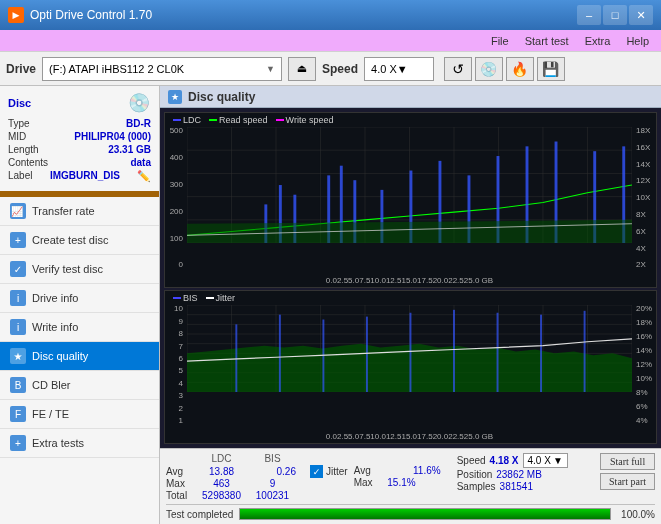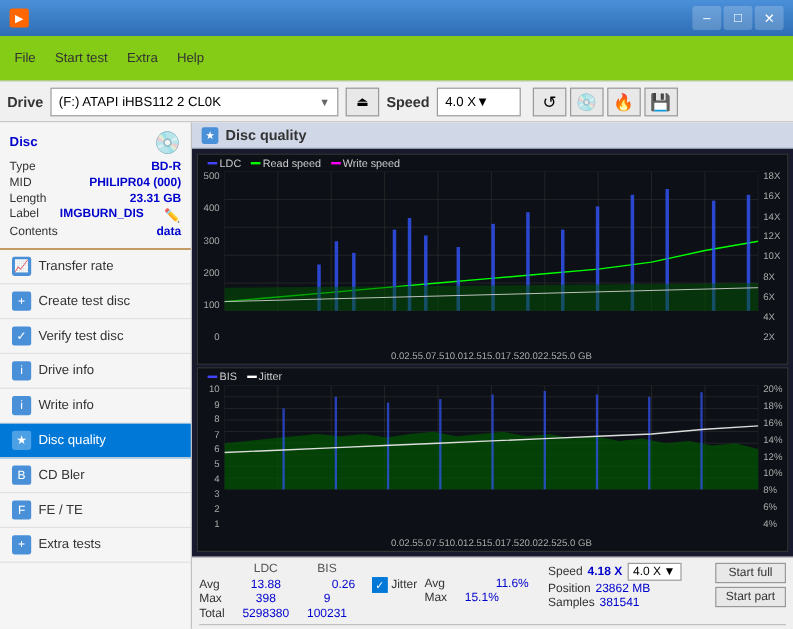--- a/index.html
+++ b/index.html
@@ -7,21 +7,21 @@
     
     
     .titlebar { background: linear-gradient(to bottom, #4a90d9, #2e6db4); height: 30px; display: flex; align-items: center; justify-content: space-between; padding: 0 8px; color: white; }
     .titlebar-left { display: flex; align-items: center; gap: 6px; }
     .titlebar-icon { width: 16px; height: 16px; background: #ff6600; border-radius: 2px; display: flex; align-items: center; justify-content: center; font-size: 9px; color: white; }
     .titlebar-title { font-size: 12px; }
     .titlebar-controls { display: flex; gap: 2px; }
     .titlebar-btn { width: 24px; height: 20px; background: rgba(255,255,255,0.2); border: none; color: white; cursor: pointer; display: flex; align-items: center; justify-content: center; font-size: 11px; border-radius: 2px; }
 
     
-    .menubar { background: #84cc16; height: 38px; display: flex; align-items: center; padding: 0 4px; border-bottom: 1px solid #d0d0d0; }
+    .menubar { background: #f0abfc; height: 22px; display: flex; align-items: center; padding: 0 4px; border-bottom: 1px solid #d0d0d0; justify-content: flex-end; }
     .menubar-item { padding: 2px 8px; cursor: pointer; font-size: 11px; color: #333; }
 
     
     .drivetoolbar { background: #f0f0f0; height: 34px; display: flex; align-items: center; padding: 0 6px; border-bottom: 1px solid #c0c0c0; gap: 6px; }
     .drive-label { font-weight: bold; font-size: 12px; color: #333; }
     .drive-select { display: flex; align-items: center; background: white; border: 1px solid #999; padding: 2px 6px; height: 24px; flex: 1; max-width: 240px; font-size: 11px; }
     .drive-select-text { flex: 1; }
     .drive-arrow { font-size: 9px; color: #666; }
     .eject-btn { width: 28px; height: 24px; background: #e8e8e8; border: 1px solid #999; display: flex; align-items: center; justify-content: center; cursor: pointer; }
     .speed-label { font-weight: bold; font-size: 12px; color: #333; }
@@ -29,21 +29,21 @@
     .toolbar-icons { display: flex; gap: 3px; margin-left: 4px; }
     .toolbar-icon-btn { width: 28px; height: 24px; background: #e8e8e8; border: 1px solid #999; display: flex; align-items: center; justify-content: center; cursor: pointer; font-size: 14px; }
 
     
     .main { display: flex; height: calc(524px - 30px - 22px - 34px); }
 
     
     .sidebar { width: 160px; background: #f5f5f5; border-right: 1px solid #c0c0c0; display: flex; flex-direction: column; flex-shrink: 0; }
     
     
-    .disc-section { padding: 6px 8px; border-bottom: 1px solid #a16207; }
+    .disc-section { padding: 6px 8px; border-bottom: 6px solid #a16207; }
     .disc-header { display: flex; align-items: center; justify-content: space-between; margin-bottom: 4px; }
     .disc-title { font-weight: bold; font-size: 11px; color: #0000cc; }
     .disc-icon { font-size: 18px; }
     .disc-row { display: flex; justify-content: space-between; margin-bottom: 2px; font-size: 10px; }
     .disc-key { color: #333; }
     .disc-val { color: #0000cc; font-weight: bold; }
     .disc-val.blue { color: #0000cc; }
     .label-icon { font-size: 11px; }
 
     
@@ -89,35 +89,36 @@
     .x-axis { position: absolute; bottom: 2px; left: 22px; right: 24px; display: flex; justify-content: center; }
     .x-label { font-size: 8px; color: #aaa; }
 
     
     .chart-svg { position: absolute; top: 14px; left: 22px; right: 24px; bottom: 18px; }
 
     
     .bottom-panel { background: #f0f0f0; border-top: 1px solid #c0c0c0; padding: 4px 6px; }
     
     .stats-row { display: flex; align-items: flex-start; gap: 4px; margin-bottom: 2px; }
-    .start-btn { background: #e8e8e8; border: 1px solid #999; padding: 2px 8px; cursor: pointer; font-size: 10px; color: #333; white-space: nowrap; text-align: center; }
+    .start-btn { background: #e8e8e8; border: 1px solid #999; padding: 2px 8px; cursor: pointer; font-size: 10px; color: #333; white-space: nowrap; text-align: center; font-family: Liberation Serif, serif; }
 
     
     .progress-area { display: flex; align-items: center; gap: 6px; margin-top: 3px; border-top: 1px solid #c0c0c0; padding-top: 3px; }
     .status-text { font-size: 10px; color: #333; }
     .progress-bar-container { flex: 1; height: 12px; background: #c0c0c0; border: 1px solid #999; }
     .progress-bar-fill { height: 100%; background: linear-gradient(to bottom, #00cc00, #007700); }
     .progress-pct { font-size: 10px; color: #333; width: 38px; text-align: right; }
   </style>
 </head>
 <body>
 
 <div class="titlebar">
   <div class="titlebar-left">
     <div class="titlebar-icon">▶</div>
+    <span class="titlebar-title">Opti Drive Control 1.70</span>
   </div>
   <div class="titlebar-controls">
     <button class="titlebar-btn">–</button>
     <button class="titlebar-btn">□</button>
     <button class="titlebar-btn close">✕</button>
   </div>
 </div>
 
 <div class="menubar">
   <span class="menubar-item">File</span>
@@ -161,27 +162,27 @@
       </div>
       <div class="disc-row">
         <span class="disc-key">MID</span>
         <span class="disc-val blue">PHILIPR04 (000)</span>
       </div>
       <div class="disc-row">
         <span class="disc-key">Length</span>
         <span class="disc-val blue">23.31 GB</span>
       </div>
       <div class="disc-row">
+        <span class="disc-key">Contents</span>
+        <span class="disc-val blue">data</span>
+      </div>
+      <div class="disc-row">
         <span class="disc-key">Label</span>
         <span class="disc-val blue">IMGBURN_DIS</span>
         <span class="label-icon">✏️</span>
-      </div>
-      <div class="disc-row">
-        <span class="disc-key">Contents</span>
-        <span class="disc-val blue">data</span>
       </div>
     </div>
 
     <div class="sidebar-menu">
       <div class="sidebar-item">
         <div class="item-icon">📈</div>
         <span>Transfer rate</span>
       </div>
       <div class="sidebar-item">
         <div class="item-icon">+</div>
@@ -425,21 +426,21 @@
             <span style="flex:1;text-align:center;font-size:10px;color:#555;">LDC</span>
             <span style="flex:1;text-align:center;font-size:10px;color:#555;">BIS</span>
           </div>
           <div style="display:flex;gap:4px;margin-bottom:1px;">
             <span style="width:28px;font-size:10px;color:#333;">Avg</span>
             <span style="flex:1;text-align:center;font-size:10px;color:#0000cc;">13.88</span>
             <span style="flex:1;text-align:right;font-size:10px;color:#0000cc;">0.26</span>
           </div>
           <div style="display:flex;gap:4px;margin-bottom:1px;">
             <span style="width:28px;font-size:10px;color:#333;">Max</span>
-            <span style="flex:1;text-align:center;font-size:10px;color:#0000cc;">398</span>
+            <span style="flex:1;text-align:center;font-size:10px;color:#0000cc;">463</span>
             <span style="flex:1;text-align:center;font-size:10px;color:#0000cc;">9</span>
           </div>
           <div style="display:flex;gap:4px;">
             <span style="width:28px;font-size:10px;color:#333;">Total</span>
             <span style="flex:1;text-align:center;font-size:10px;color:#0000cc;">5298380</span>
             <span style="flex:1;text-align:center;font-size:10px;color:#0000cc;">100231</span>
           </div>
         </div>
 
         <div style="display:flex;align-items:flex-start;padding-left:10px;margin-top:12px;">

